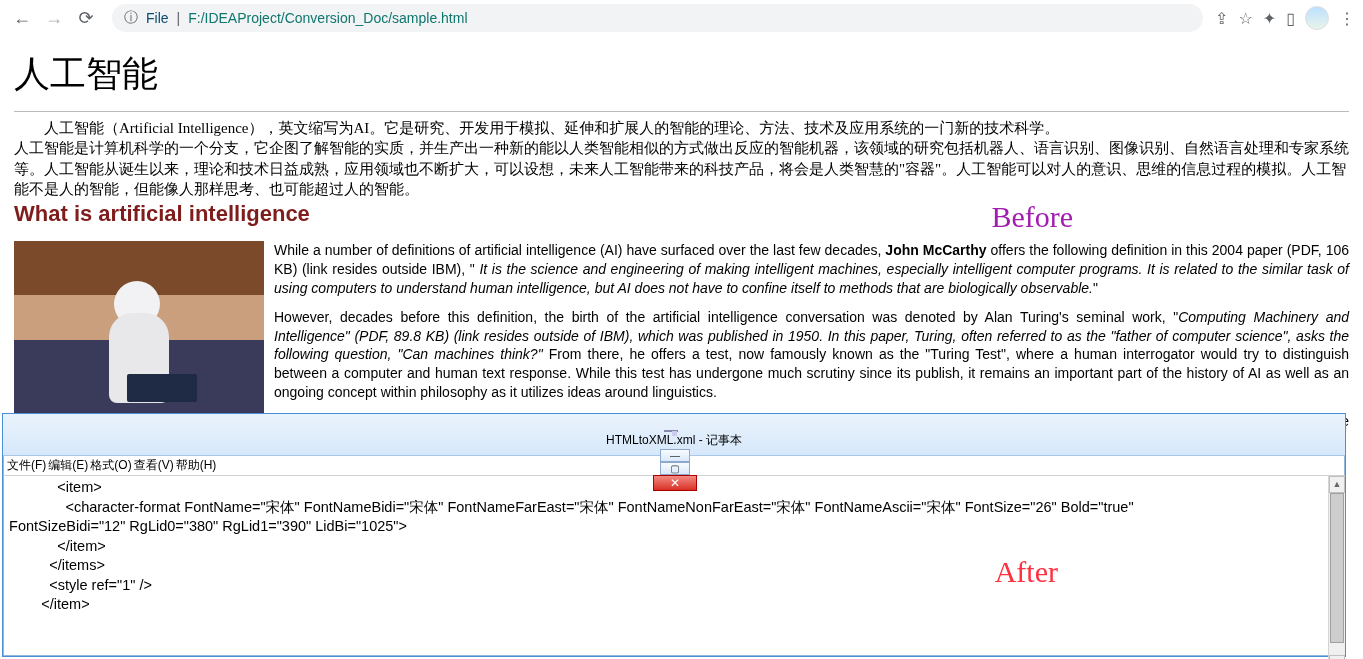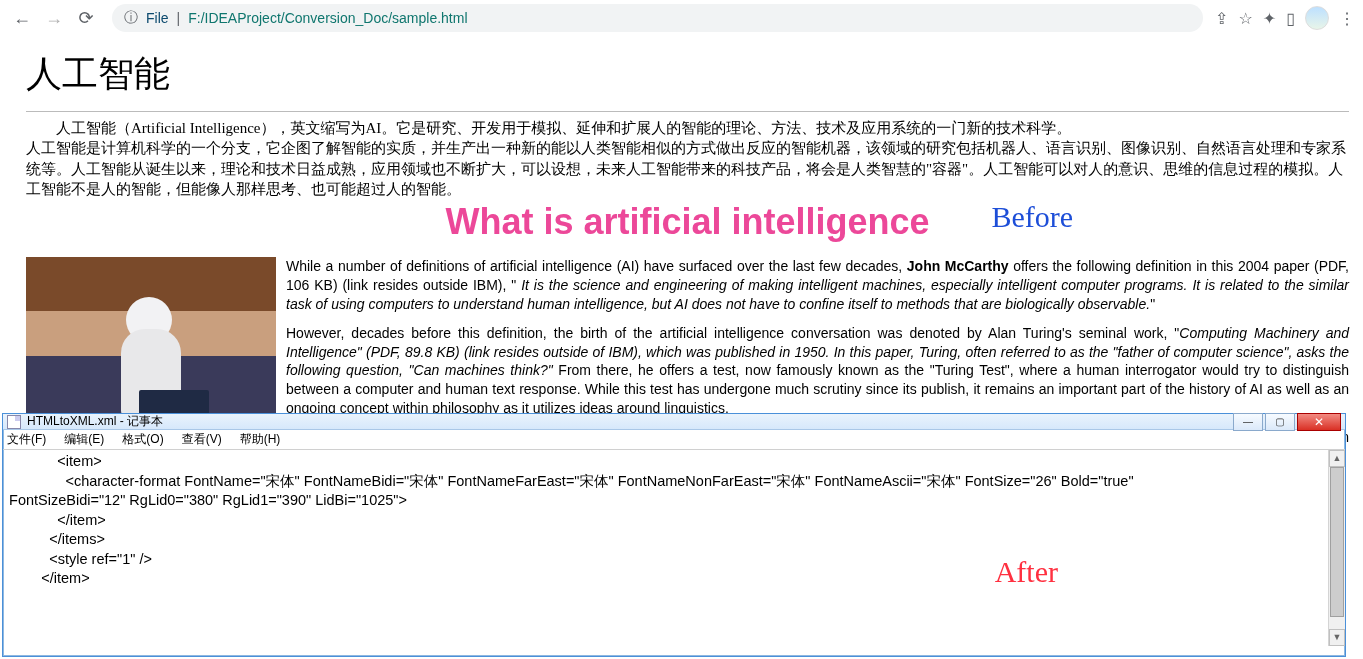--- a/index.html
+++ b/index.html
@@ -9,52 +9,52 @@
 .browser-bar { height: 36px; display: flex; align-items: center; padding: 0 8px; background: #fff; gap: 4px; }
 .nav-btn { width: 28px; height: 28px; display: flex; align-items: center; justify-content: center; color: #5f6368; font-size: 18px; border-radius: 50%; }
 .nav-btn.disabled { color: #b0b0b0; }
 .addr-wrap { flex: 1; height: 28px; background: #f1f3f4; border-radius: 14px; display: flex; align-items: center; padding: 0 12px; margin: 0 8px; color: #5f6368; font-size: 14px; gap: 8px; }
 .addr-wrap .file-label { color: #0c4a6e; }
 .addr-wrap .url { color: #0f766e; }
 .right-icons { display: flex; align-items: center; gap: 10px; color: #5f6368; font-size: 16px; }
 .avatar { width: 24px; height: 24px; border-radius: 50%; background: linear-gradient(#bde0ff,#e8f5e9); border: 1px solid #ddd; }
 
 
-.page { padding: 8px 14px 0 26px; }
+.page { padding: 8px 14px 0 14px; }
 h1.cn-title { font-family: "SimSun","宋体",serif; font-size: 36px; font-weight: normal; margin: 6px 0 12px 0; }
 hr.sep { border: none; border-top: 1px solid #bbb; margin-bottom: 6px; }
 .cn-para { font-family: "SimSun","宋体",serif; font-size: 15px; line-height: 1.35; }
 .cn-para .indent { text-indent: 2em; display: block; }
-h2.en-title { color: #ec4899; font-family: Arial,sans-serif; font-size: 36px; font-weight: bold; margin-top: 2px; text-align: center; }
+h2.en-title { color: #7f1d1d; font-family: Arial,sans-serif; font-size: 22px; font-weight: bold; margin-top: 2px; }
 
-.before-label { position: absolute; right: 290px; top: 200px; color: #1d4ed8; font-family: "SimSun","宋体",serif; font-size: 30px; }
+.before-label { position: absolute; right: 290px; top: 200px; color: #a21caf; font-family: "SimSun","宋体",serif; font-size: 30px; }
 .after-label { position: absolute; right: 305px; top: 555px; color: #ff3040; font-family: "SimSun","宋体",serif; font-size: 30px; }
 
 .article-row { display: flex; gap: 10px; margin-top: 14px; }
 .robot-img { width: 250px; height: 180px; flex: 0 0 250px; position: relative; overflow: hidden; }
 .robot-img .bg { position:absolute; inset:0; background: linear-gradient(#7a4a2a 0 30%, #c99f7e 30% 55%, #3a3a5a 55% 100%); }
 .robot-img .robot { position:absolute; left:38%; top:40%; width:60px; height:90px; background:#e8e8ea; border-radius: 24px 24px 8px 8px; }
 .robot-img .head { position:absolute; left:40%; top:22%; width:46px; height:46px; background:#f2f2f4; border-radius:50%; }
 .robot-img .laptop { position:absolute; left:45%; top:74%; width:70px; height:28px; background:#1f2a44; border-radius:2px; }
 
 .article-text { flex:1; text-align: justify; font-size: 14px; line-height: 1.35; }
 .article-text p { margin-bottom: 10px; }
 .article-text i { font-style: italic; }
 .article-text b { font-weight: bold; }
 .article-text a { color: #1a5fb4; text-decoration: underline; }
 
 
 .notepad { position: absolute; left: 2px; top: 413px; width: 1344px; height: 244px; border: 1px solid #4a90d9; background:#fff; box-shadow: 0 0 0 1px #8fb8e0 inset; }
-.np-title { height: 16px; background: linear-gradient(#eaf3fc,#d6e8fb); display:flex; align-items:center; padding: 0 4px; border-bottom:1px solid #a9c7e7; font-size:12px; }
+.np-title { height: 42px; background: linear-gradient(#eaf3fc,#d6e8fb); display:flex; align-items:center; padding: 16px 4px; border-bottom:1px solid #a9c7e7; font-size:12px;flex-direction:column; }
 .np-title .doc-icon { width:14px; height:14px; background:#fff; border:1px solid #88a; margin-right:6px; position:relative; }
 .np-title .doc-icon::after { content:""; position:absolute; top:0; right:0; width:5px; height:5px; background:#cce; }
 .np-title .spacer { flex:1; }
 .np-btn { width:30px; height:18px; margin-left:2px; border:1px solid #8aa9cc; background: linear-gradient(#f7fbff,#dbe9fa); font-size:10px; display:flex; align-items:center; justify-content:center; color:#333; }
 .np-close { width:44px; background: linear-gradient(#f28b82,#d93025); border:1px solid #a00; color:#fff; font-size:12px; }
-.np-menu { height: 20px; display:flex; gap:18px; padding: 0 4px; font-size:12px; font-family: "Microsoft YaHei","微软雅黑",sans-serif; border-bottom:1px solid #d0d0d0; align-items:center; }
+.np-menu { height: 20px; display:flex; gap:2px; padding: 0 4px; font-size:12px; font-family: "Microsoft YaHei","微软雅黑",sans-serif; border-bottom:1px solid #d0d0d0; align-items:center; }
 .np-body { position:relative; height: calc(100% - 46px); overflow:hidden; font-family: Liberation Sans, sans-serif; font-size: 14.5px; line-height: 1.35; padding: 2px 2px; }
 .np-body .line { white-space: pre; }
 .np-body .scrollbar-v { position:absolute; right:0; top:0; width:17px; height:100%; background:#f0f0f0; border-left:1px solid #d4d4d4; }
 .np-body .scrollbar-v .arrow { height:17px; background:#f0f0f0; border:1px solid #c0c0c0; display:flex; align-items:center; justify-content:center; font-size:9px; color:#666; }
 .np-body .scrollbar-v .thumb { position:absolute; top:17px; left:1px; right:1px; height:150px; background:#cdcdcd; border:1px solid #a0a0a0; }
 </style>
 </head>
 <body>
 
 <div class="browser-bar">

